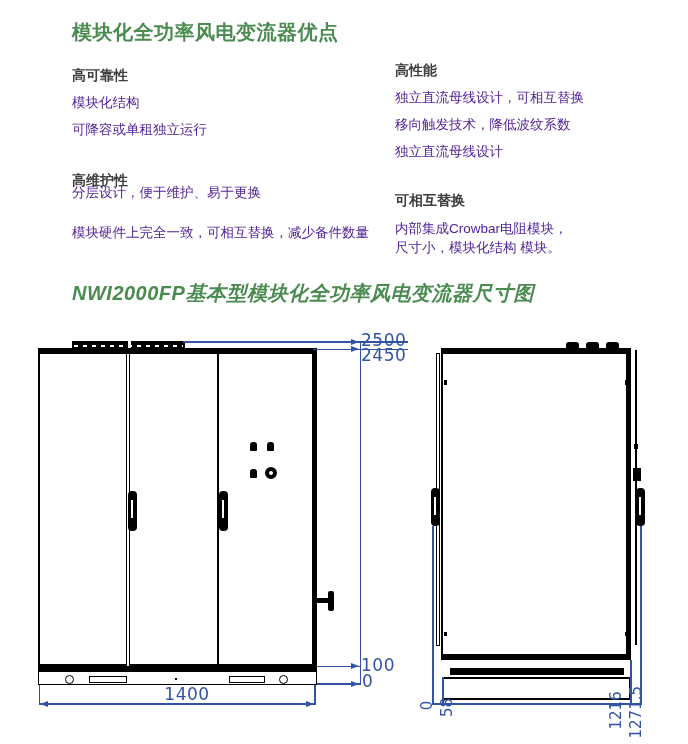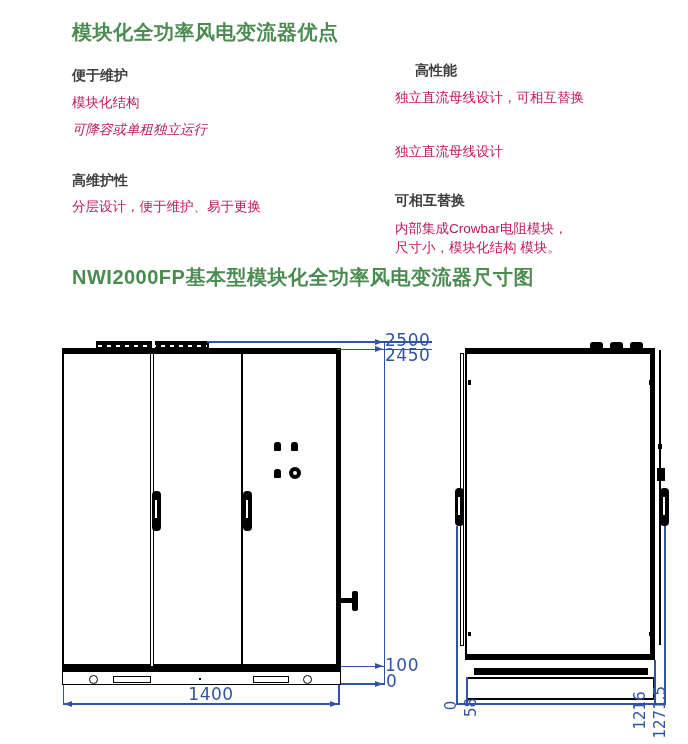--- a/index.html
+++ b/index.html
@@ -1,58 +1,60 @@
 <!DOCTYPE html>
 <html><head>
 <meta charset="utf-8">
 <style>
   html,body{margin:0;padding:0;background:#fff;}
   .page{position:relative;width:688px;height:744px;background:#fff;overflow:hidden;
         font-family:"Liberation Sans","DejaVu Sans",sans-serif;}
   .abs{position:absolute;}
   .title{position:absolute;color:#4a8b50;font-size:20px;font-weight:bold;white-space:nowrap;letter-spacing:.5px;}
   .feat-h{position:absolute;color:#3d3d3d;font-size:14px;font-weight:bold;white-space:nowrap;}
-  .feat-l{position:absolute;color:#be185d;font-size:13.5px;white-space:nowrap;}
+  .feat-l{position:absolute;color:#4c1d95;font-size:13.5px;white-space:nowrap;}
   .blk{position:absolute;background:#000;}
   .bl{position:absolute;background:#3253a5;}
   .dim{position:absolute;color:#3253a5;font-family:"DejaVu Sans",sans-serif;font-size:17px;line-height:17px;white-space:nowrap;letter-spacing:.5px;}
   .dimv{position:absolute;color:#3253a5;font-family:"DejaVu Sans",sans-serif;font-size:15px;line-height:15px;white-space:nowrap;transform:rotate(-90deg);text-align:center;}
   .arr-r{position:absolute;width:0;height:0;border-top:3px solid transparent;border-bottom:3px solid transparent;border-left:8px solid #3253a5;}
   .arr-l{position:absolute;width:0;height:0;border-top:3px solid transparent;border-bottom:3px solid transparent;border-right:8px solid #3253a5;}
   .handle{position:absolute;background:#000;border-radius:4px;}
   .handle .slit{position:absolute;left:3px;top:9px;width:2px;height:18px;background:#fff;}
   .bolt{position:absolute;width:9px;height:9px;border:1.5px solid #000;border-radius:50%;box-sizing:border-box;background:#fff;}
   .slot{position:absolute;height:7px;border:1px solid #000;box-sizing:border-box;background:#fff;}
   .btn{position:absolute;width:7px;height:9px;background:#000;border-radius:3px 3px 1px 1px;}
 </style>
 </head>
 <body>
 
 <div class="page">
 
   <div class="title" style="left:72px;top:19px;">模块化全功率风电变流器优点</div>
 
-  <div class="feat-h" style="left:72px;top:67px;">便于维护</div>
+  <div class="feat-h" style="left:72px;top:67px;">高可靠性</div>
   <div class="feat-l" style="left:72px;top:94px;">模块化结构</div>
-  <div class="feat-l" style="left:72px;top:121px;font-style:italic;">可降容或单租独立运行</div>
+  <div class="feat-l" style="left:72px;top:121px;">可降容或单租独立运行</div>
 
   <div class="feat-h" style="left:72px;top:172px;">高维护性</div>
-  <div class="feat-l" style="left:72px;top:198px;">分层设计，便于维护、易于更换</div>
+  <div class="feat-l" style="left:72px;top:184px;">分层设计，便于维护、易于更换</div>
+  <div class="feat-l" style="left:72px;top:224px;">模块硬件上完全一致，可相互替换，减少备件数量</div>
 
-  <div class="feat-h" style="left:415px;top:62px;">高性能</div>
+  <div class="feat-h" style="left:395px;top:62px;">高性能</div>
   <div class="feat-l" style="left:395px;top:89px;">独立直流母线设计，可相互替换</div>
+  <div class="feat-l" style="left:395px;top:116px;">移向触发技术，降低波纹系数</div>
   <div class="feat-l" style="left:395px;top:143px;">独立直流母线设计</div>
 
   <div class="feat-h" style="left:395px;top:192px;">可相互替换</div>
   <div class="feat-l" style="left:395px;top:220px;text-align:right;">内部集成Crowbar电阻模块，</div>
   <div class="feat-l" style="left:395px;top:239px;">尺寸小，模块化结构 模块。</div>
 
-  <div class="title" style="left:72px;top:264px;">NWI2000FP基本型模块化全功率风电变流器尺寸图</div>
+  <div class="title" style="left:72px;top:280px;font-style:italic;">NWI2000FP基本型模块化全功率风电变流器尺寸图</div>
 
-  <div class="abs" style="left:0;top:320px;width:593px;height:424px;margin-left:24px;">
+  <div class="abs" style="left:0;top:320px;width:593px;height:424px;">
 
     <div class="abs" style="left:38px;top:28px;width:279px;height:318px;box-sizing:border-box;background:#fff;
          border:2px solid #000;border-top-width:6px;border-right-width:5px;"></div>
 
     <div class="blk" style="left:72px;top:21px;width:113px;height:7px;">
       <div class="abs" style="left:2px;right:2px;bottom:1px;height:2px;background:repeating-linear-gradient(90deg,#fff 0 4px,transparent 4px 9px);"></div>
       <div class="abs" style="left:56px;top:0;width:3px;height:7px;background:#fff;"></div>
     </div>
 
     <div class="abs" style="left:126px;top:34px;width:2px;height:312px;border-left:1px solid #000;border-right:1px solid #000;background:#fff;"></div>

